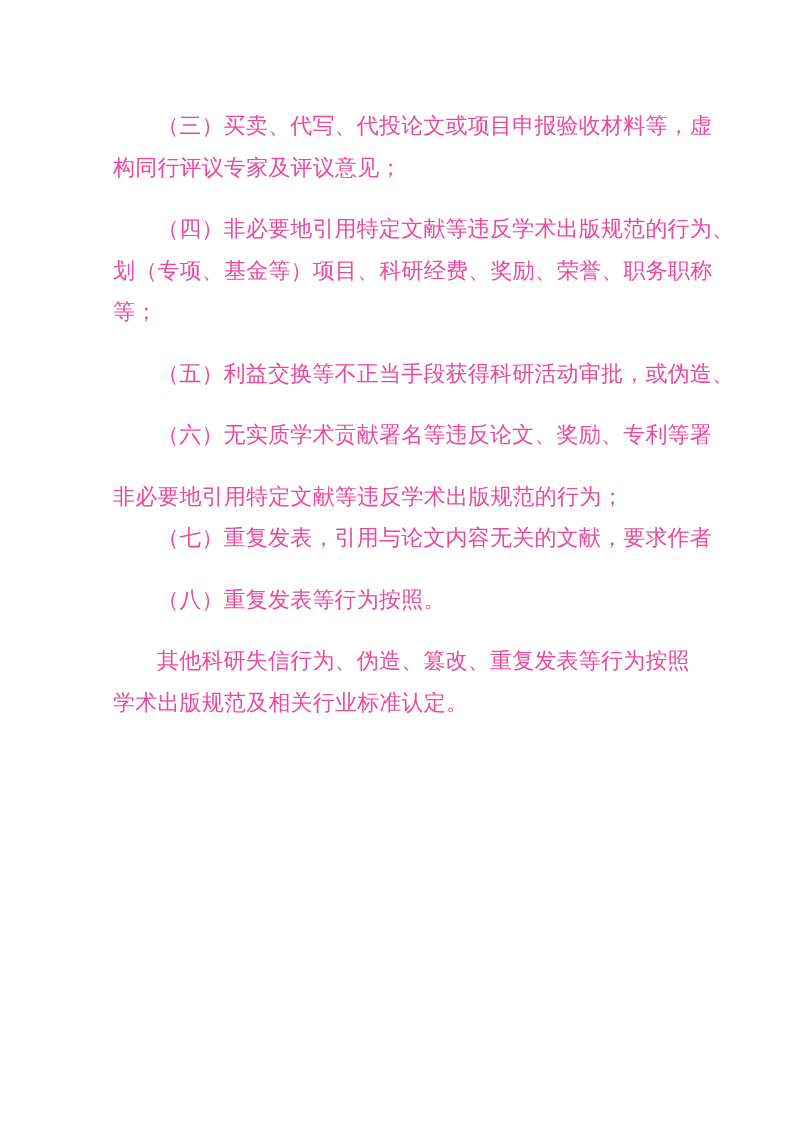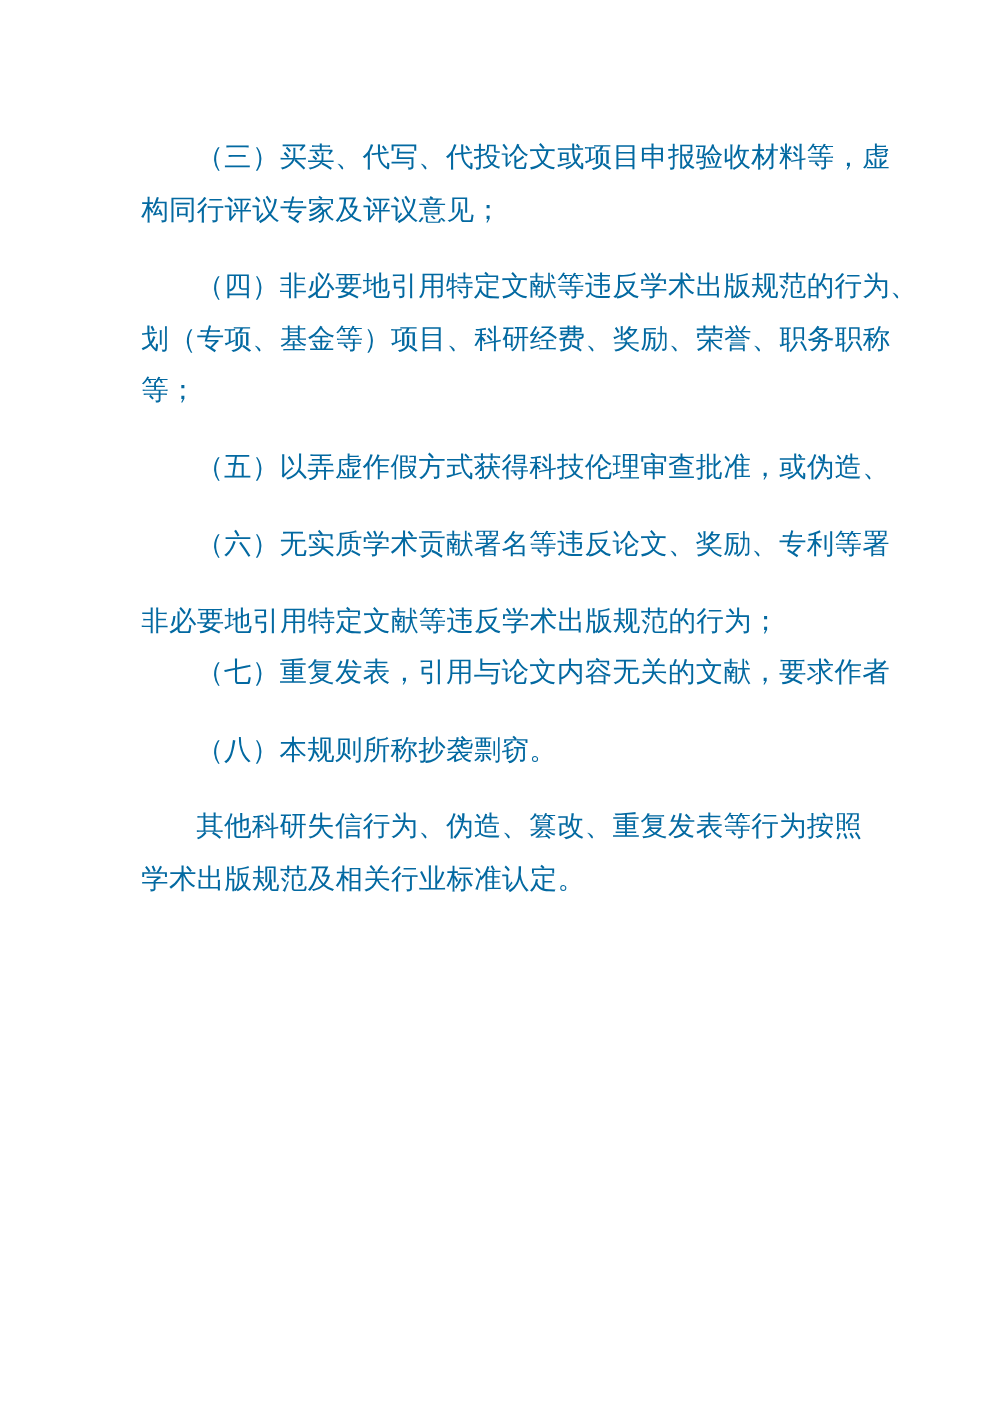--- a/index.html
+++ b/index.html
@@ -38,41 +38,41 @@
   }
   .line.last {
     text-align: right;
     text-align-last: left;
   }
 </style>
 </head>
 <body>
 
 <div class="page" style="background: rgb(255, 255, 255);">
-  <div class="text-block" style="color: #0369a1;">
+  <div class="text-block" style="color: #ec4899;">
       <div class="paragraph">
         <div class="line first">（三）买卖、代写、代投论文或项目申报验收材料等，虚</div>
         <div class="line last">构同行评议专家及评议意见；</div>
       </div>
       <div class="paragraph">
         <div class="line first">（四）非必要地引用特定文献等违反学术出版规范的行为、</div>
         <div class="line">划（专项、基金等）项目、科研经费、奖励、荣誉、职务职称</div>
         <div class="line last">等；</div>
       </div>
       <div class="paragraph">
-        <div class="line first">（五）以弄虚作假方式获得科技伦理审查批准，或伪造、</div>
+        <div class="line first">（五）利益交换等不正当手段获得科研活动审批，或伪造、</div>
       </div>
       <div class="paragraph">
         <div class="line first">（六）无实质学术贡献署名等违反论文、奖励、专利等署</div>
       </div>
       <div class="paragraph">
         <div class="line last">非必要地引用特定文献等违反学术出版规范的行为；</div>
         <div class="line first">（七）重复发表，引用与论文内容无关的文献，要求作者</div>
       </div>
       <div class="paragraph">
-        <div class="line first last">（八）本规则所称抄袭剽窃。</div>
+        <div class="line first last">（八）重复发表等行为按照。</div>
       </div>
       <div class="paragraph">
         <div class="line first">其他科研失信行为、伪造、篡改、重复发表等行为按照</div>
         <div class="line last">学术出版规范及相关行业标准认定。</div>
       </div>
     </div>
 </div>
 
 </body></html>

